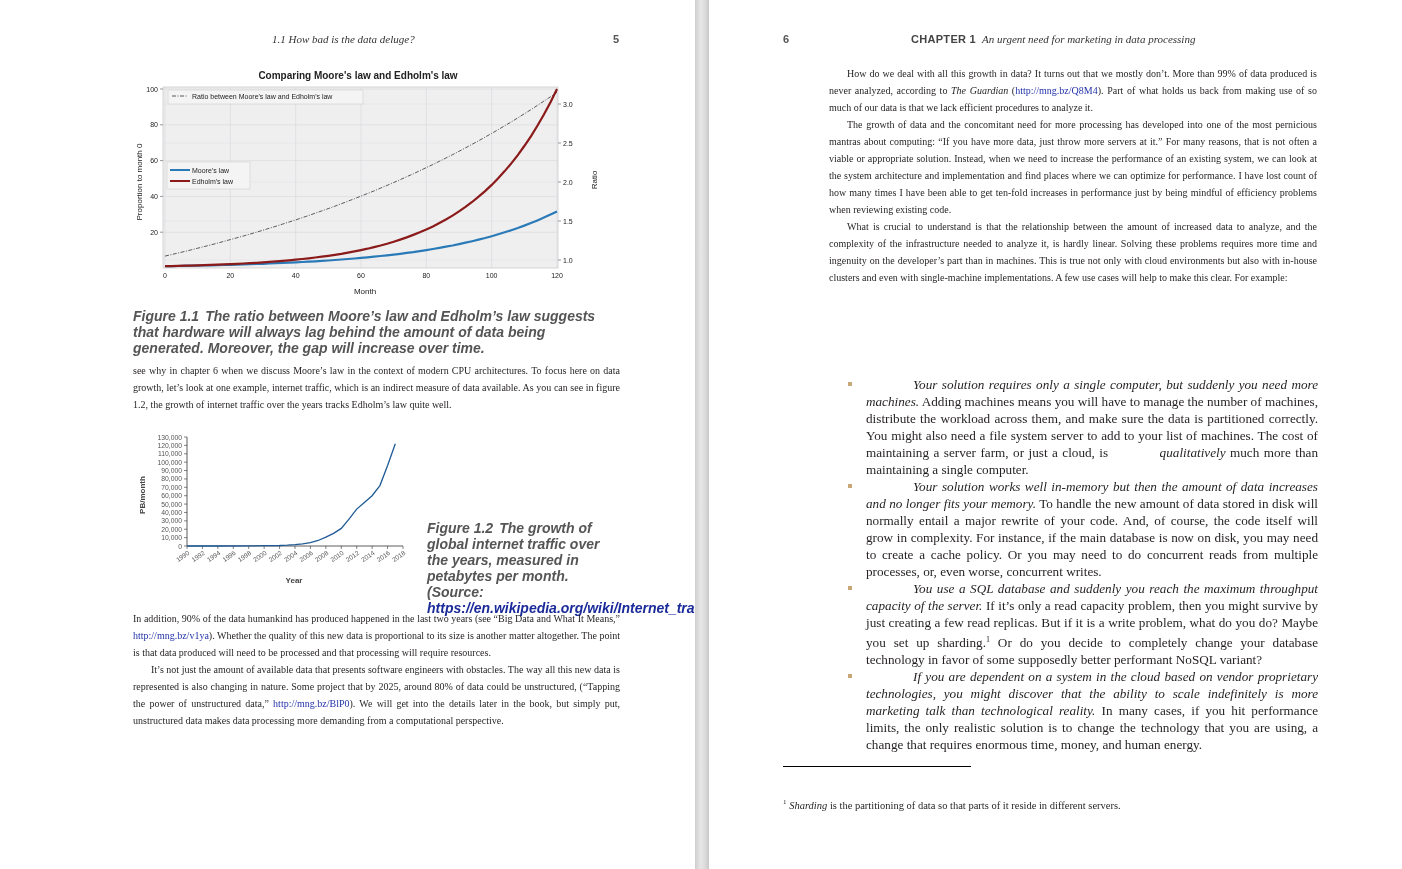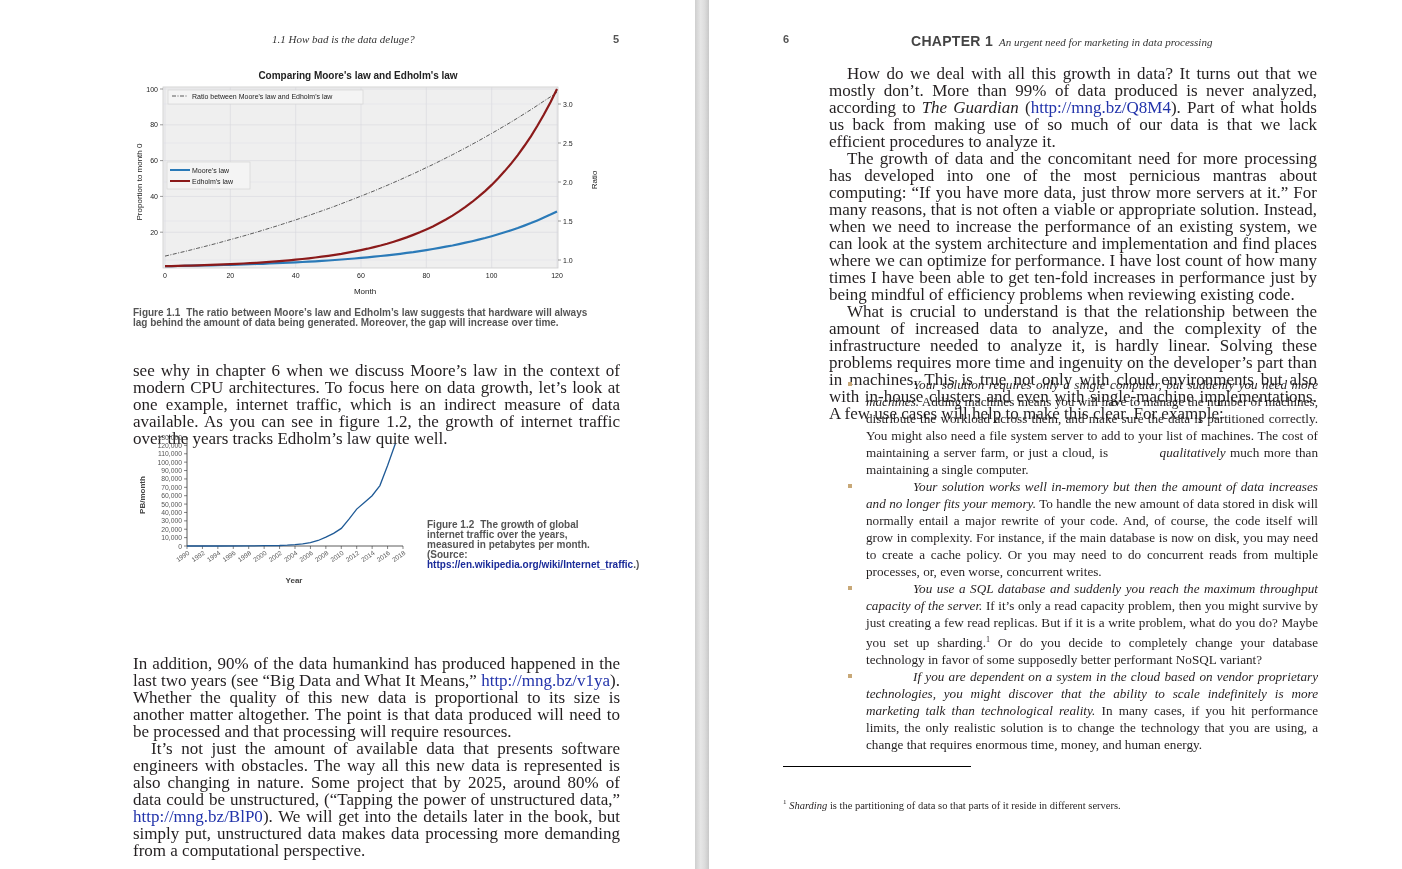--- a/index.html
+++ b/index.html
@@ -4,26 +4,26 @@
 <style>
   html, body { margin: 0; padding: 0; }
   body { width: 1402px; height: 869px; background: #ffffff; position: relative; overflow: hidden; font-family: "Liberation Serif", serif; color: #231f20; }
   .page { position: absolute; top: 0; height: 869px; background: #fff; }
   #page-left { left: 0; width: 695px; }
   #page-right { left: 709px; width: 693px; }
   .gutter { position: absolute; left: 695px; top: 0; width: 14px; height: 869px;
     background: linear-gradient(to right, #cfcfcf, #e6e6e6 40%, #dcdcdc 70%, #c8c8c8); }
   .running-head { position: absolute; font-family: "Liberation Serif", serif; font-style: italic; font-size: 11px; color: #333; }
   .page-num { position: absolute; font-family: "Liberation Sans", sans-serif; font-weight: bold; font-size: 11px; color: #555; }
-  .chap-label { font-family: "Liberation Sans", sans-serif; font-weight: bold; font-style: normal; font-size: 14px; letter-spacing: 0.3px; color: #444; margin-right: 6px; }
-  .body-text { position: absolute; font-size: 17px; line-height: 17px; text-align: justify; color: #231f20; font-family: Liberation Serif, serif; }
+  .chap-label { font-family: "Liberation Sans", sans-serif; font-weight: bold; font-style: normal; font-size: 11px; letter-spacing: 0.3px; color: #444; margin-right: 6px; }
+  .body-text { position: absolute; font-size: 10px; line-height: 17px; text-align: justify; color: #231f20; font-family: Liberation Serif, serif; }
   .body-text p { margin: 0; }
   .indent { text-indent: 18px; }
   .link { color: #2233aa; }
-  .caption { position: absolute; font-family: "Liberation Sans", sans-serif; font-weight: bold; font-size: 10px; line-height: 10px; color: #555; }
+  .caption { position: absolute; font-family: "Liberation Sans", sans-serif; font-weight: bold; font-size: 14px; line-height: 16px; color: #555; font-style: italic; }
   .caption .fig-label { color: #555; margin-right: 6px; }
   .caption .link { color: #1a2b99; }
   svg text { font-family: "Liberation Sans", sans-serif; }
   .bullets { position: absolute; left: 846px; top: 376px; width: 472px; font-size: 13.2px; line-height: 17px; text-align: justify; margin: 0; padding: 0; list-style: none; }
   .bullets li { position: relative; padding-left: 20px; margin-bottom: 0; }
   .bullets li .bullet { position: absolute; left: 2px; top: 6px; width: 4px; height: 4px; background: #c8a878; }
   .bullets em { font-style: italic; margin-left: 47px; }
   .footnote-rule { position: absolute; left: 783px; top: 766px; width: 188px; height: 1px; background: #000; }
   .footnote { position: absolute; left: 783px; top: 774px; font-size: 10.5px; color: #231f20; margin-top: 24px; }
   .footnote sup { font-size: 7px; }
@@ -192,21 +192,21 @@
         <path d="M187.0,121.0 L217.9,121.0 L248.7,120.9 L264.1,120.7 L279.6,120.5 L287.3,120.2 L295.0,119.7 L302.7,118.9 L310.4,117.6 L318.1,115.5 L325.9,112.2 L333.6,108.4 L341.3,103.4 L349.0,94.2 L356.7,84.1 L364.4,77.4 L372.1,70.7 L379.9,60.6 L387.6,40.5 L395.3,18.7 " fill="none" stroke="#1f5a96" stroke-width="1.3"></path>
       </g>
     <text x="294" y="158" text-anchor="middle" font-size="8" font-weight="bold" fill="#444">Year</text>
     <text x="0" y="0" transform="translate(145,70) rotate(-90)" text-anchor="middle" font-size="8" font-weight="bold" fill="#444">PB/month</text>
   </svg>
 
   <div class="caption" style="left:427px; top:520px; width:185px;">
     <span class="fig-label">Figure 1.2</span><span>The growth of global internet traffic over the years, measured in petabytes per month. (Source: </span><span class="link">https://en.wikipedia.org/wiki/Internet_traffic</span><span>.)</span>
   </div>
 
-  <div class="body-text" style="left:133px; top:610px; width:487px;margin-top:45px;">
+  <div class="body-text" style="left:133px; top:610px; width:487px;">
     <p><span>In addition, 90% of the data humankind has produced happened in the last two years (see “Big Data and What It Means,” </span><span class="link">http://mng.bz/v1ya</span><span>). Whether the quality of this new data is proportional to its size is another matter altogether. The point is that data produced will need to be processed and that processing will require resources.</span></p>
     <p class="indent"><span>It’s not just the amount of available data that presents software engineers with obstacles. The way all this new data is represented is also changing in nature. Some project that by 2025, around 80% of data could be unstructured, (“Tapping the power of unstructured data,” </span><span class="link">http://mng.bz/BlP0</span><span>). We will get into the details later in the book, but simply put, unstructured data makes data processing more demanding from a computational perspective.</span></p>
   </div>
 </div>
 
 <div class="gutter"></div>
 
 <div class="page" id="page-right">
   <div class="page-num" style="left:74px; top:33px;">6</div>
   <div class="running-head" style="left:202px; top:33px;"><span class="chap-label">CHAPTER 1</span><span>An urgent need for marketing in data processing</span></div>

